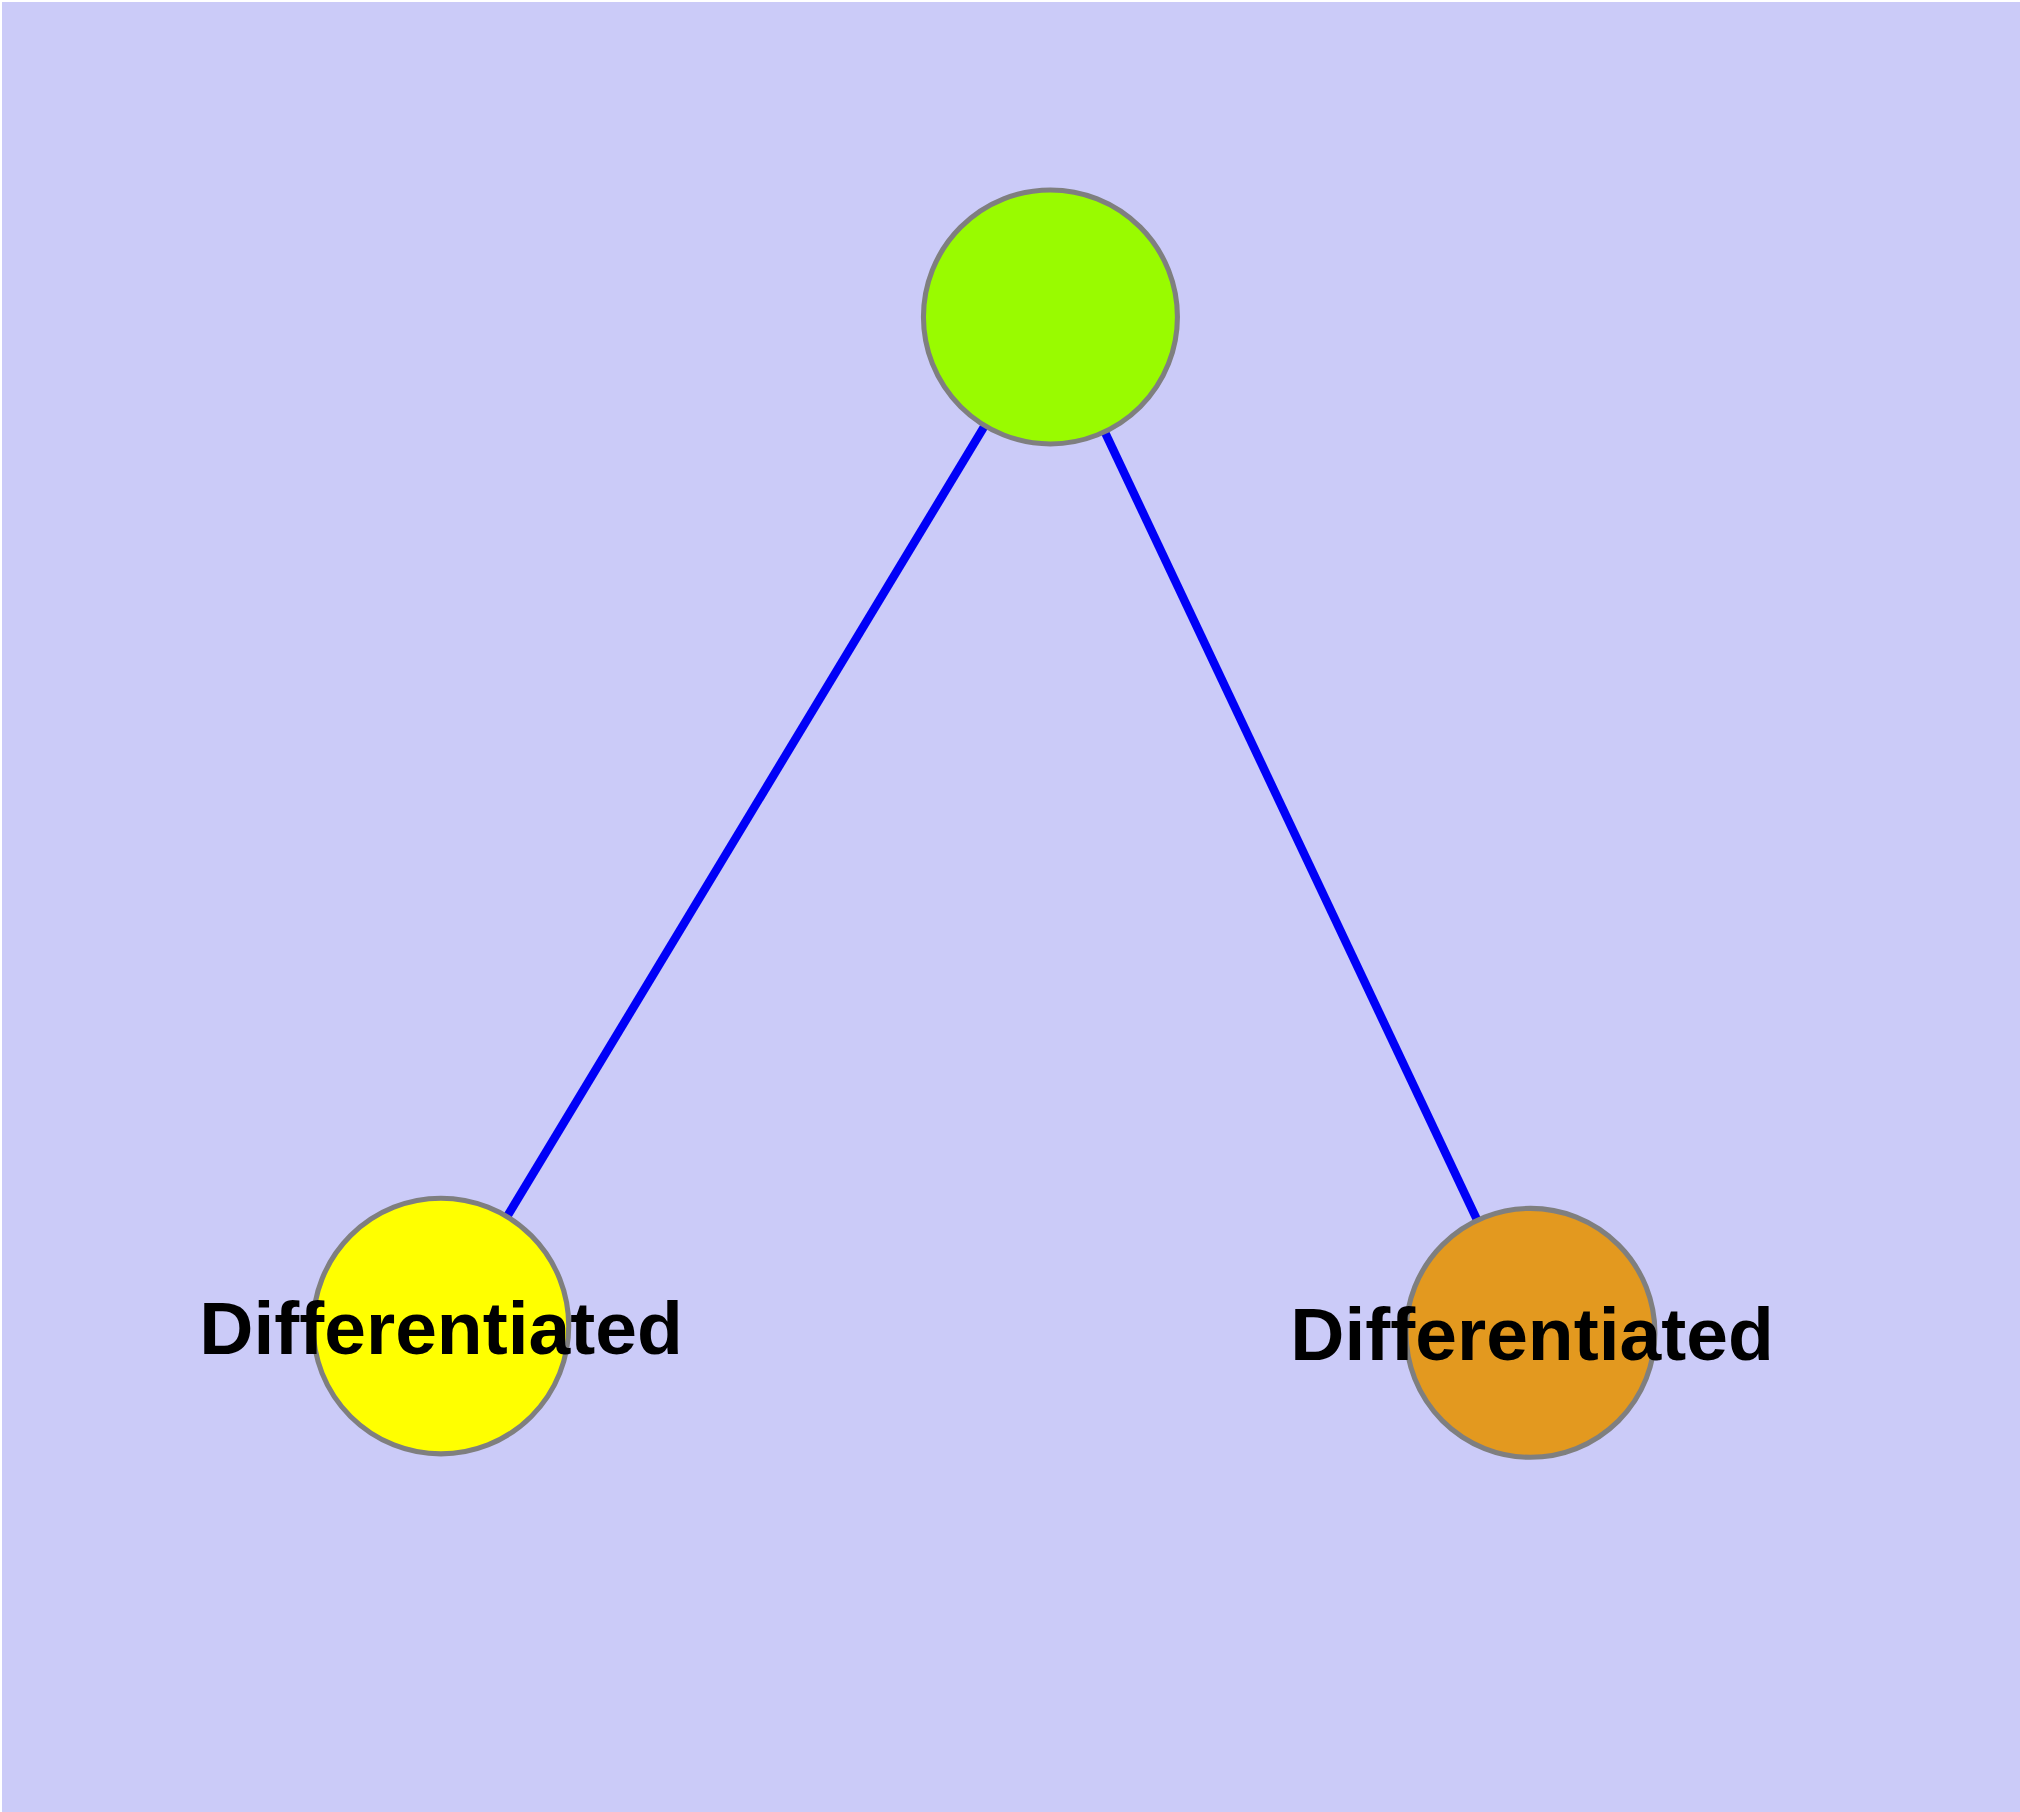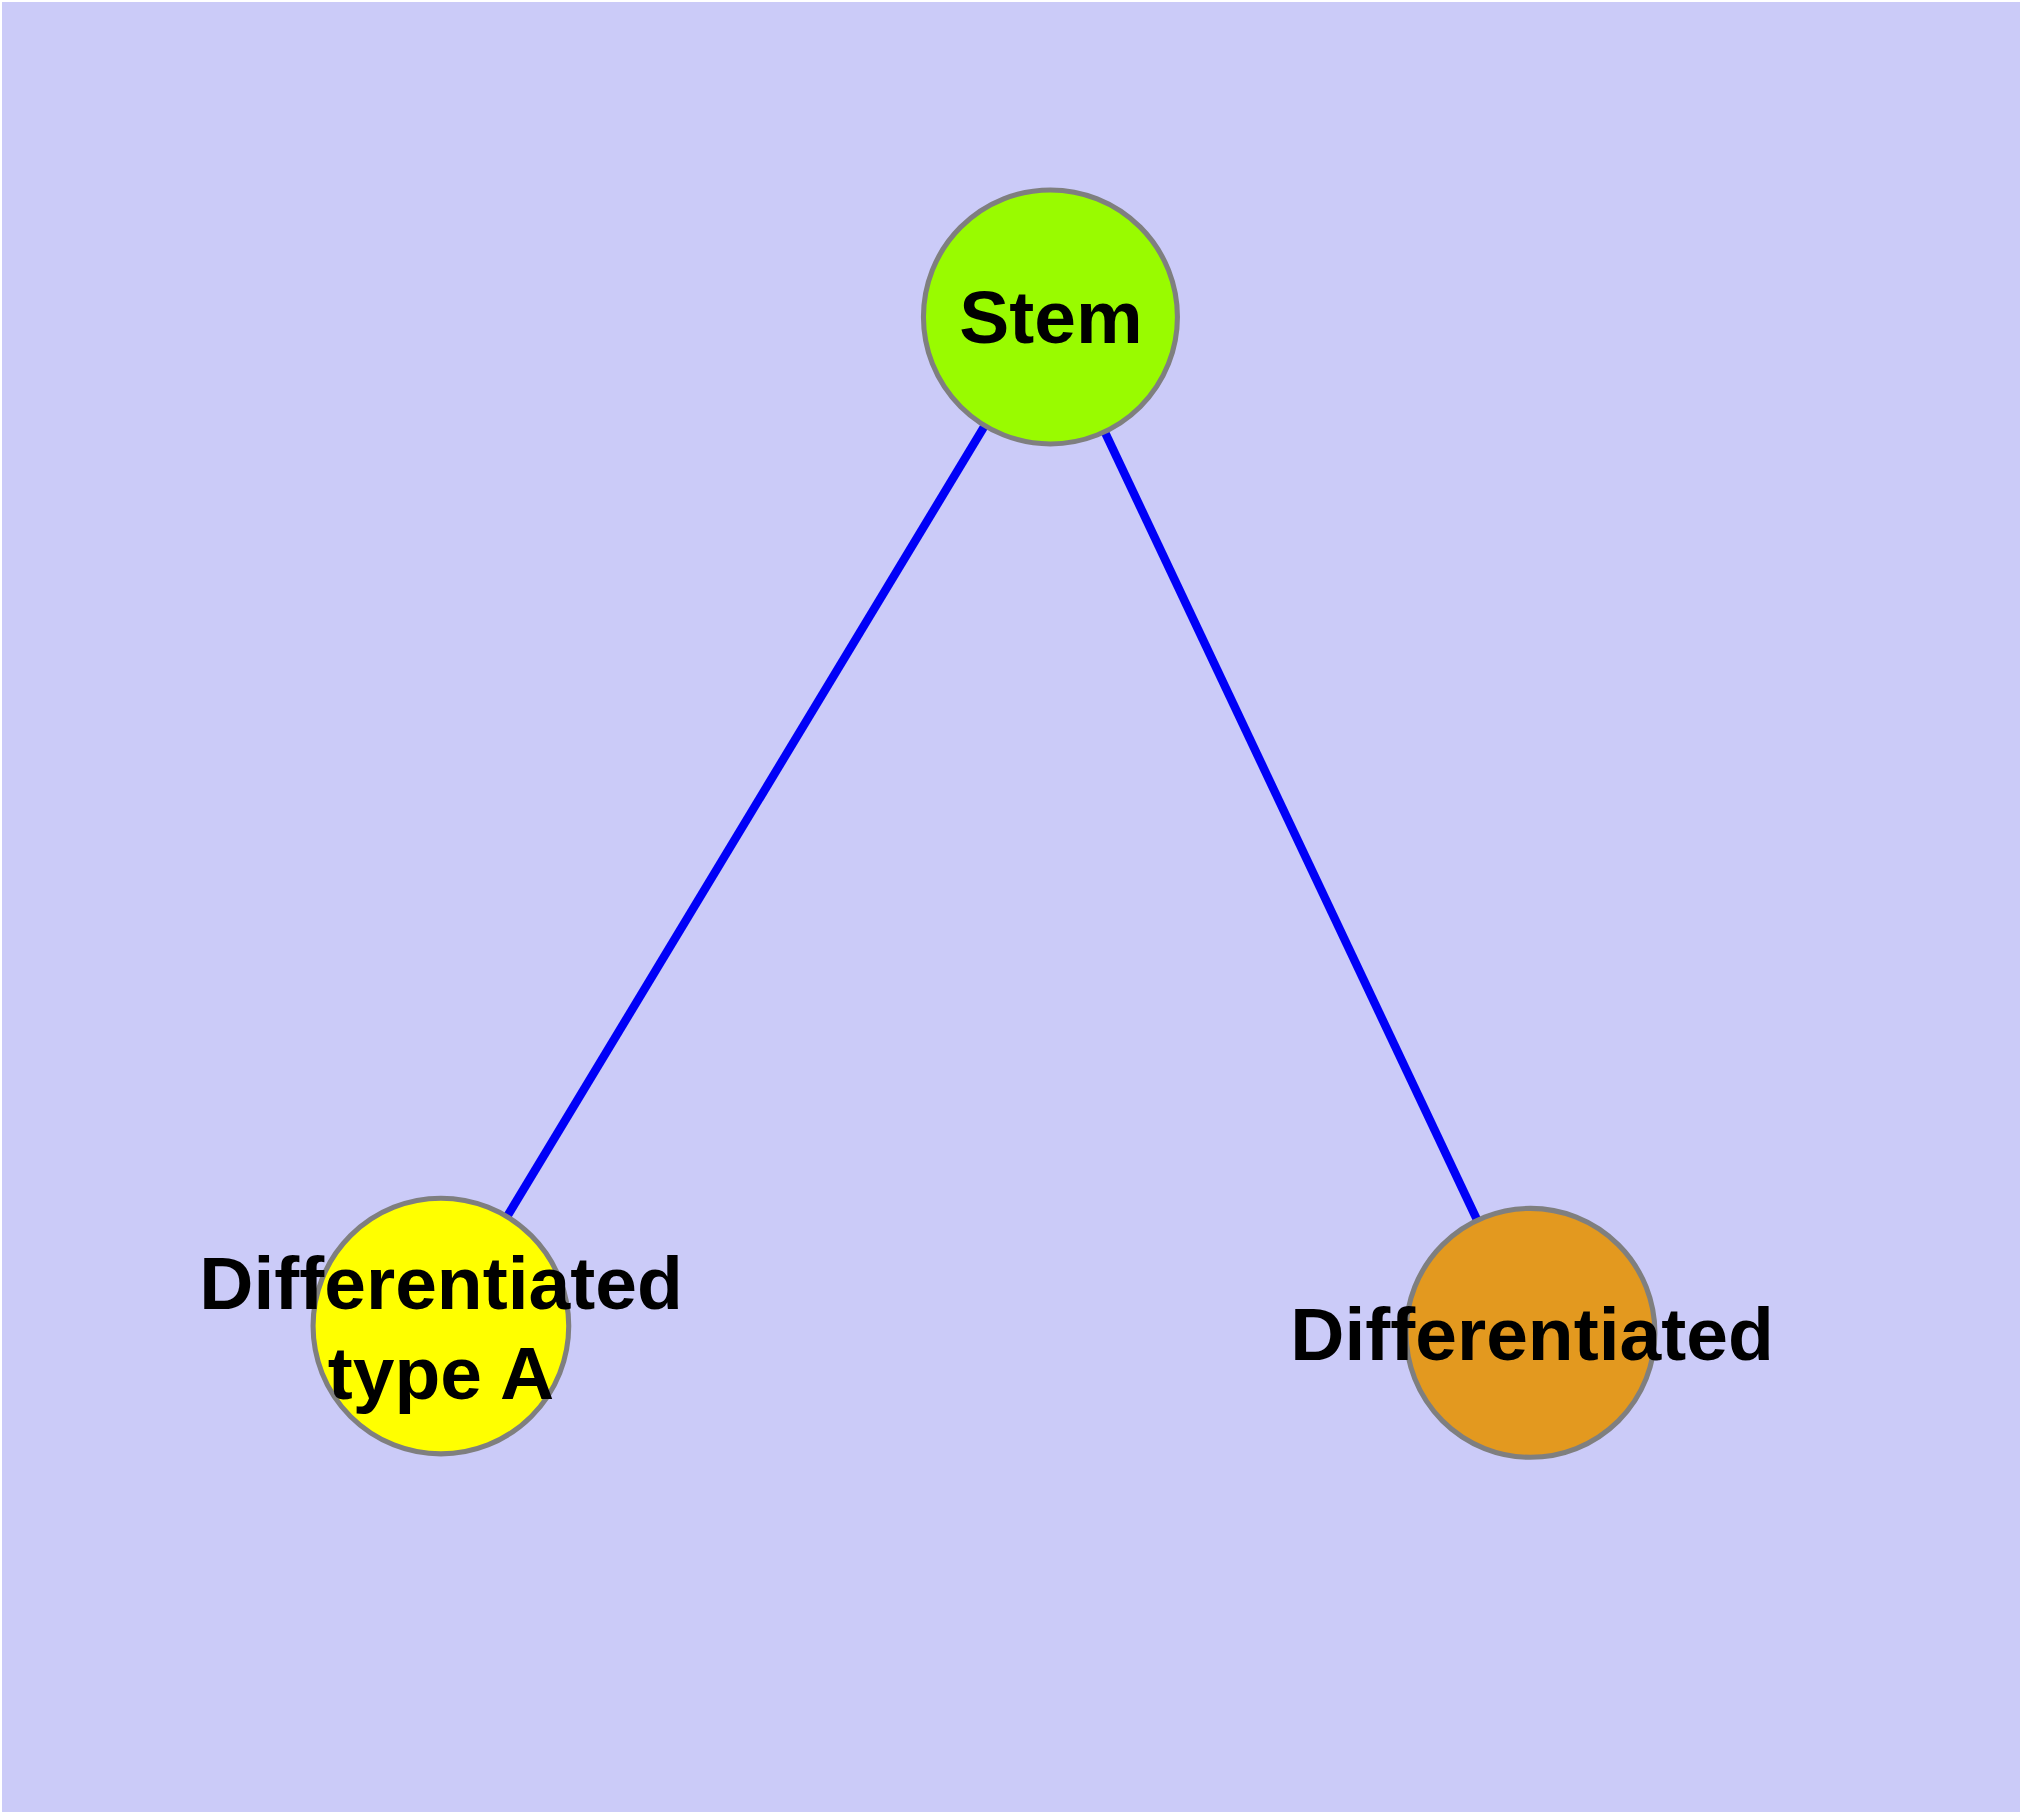--- a/index.html
+++ b/index.html
@@ -50,27 +50,23 @@
 
     <line x1="1238" y1="372" x2="1805" y2="1572" stroke-width="10" stroke="#0000f7"></line>
 
     <circle cx="1238" cy="372" r="150" stroke-width="6" fill="#99fb00" stroke="#7f7f7f"></circle>
 
     <circle cx="518" cy="1564" r="151" stroke-width="6" fill="#ffff00" stroke="#7f7f7f"></circle>
 
     <circle cx="1805" cy="1572" r="147" stroke-width="6" fill="#e3991f" stroke="#7f7f7f"></circle>
   </svg>
 
-  <div class="node-label" style="left: 1049px; top: 315px; color: rgb(0, 0, 0);">
-    <span>Stem</span>
-  </div>
 
   <div class="node-label" style="left: 439px; top: 1326px; color: rgb(0, 0, 0);">
     <span>Differentiated</span>
-    <span>type A</span>
   </div>
 
   <div class="node-label" style="left: 1530px; top: 1332px; color: rgb(0, 0, 0);">
     <span>Differentiated</span>
   </div>
 
 </div>
 
 
 </body></html>

